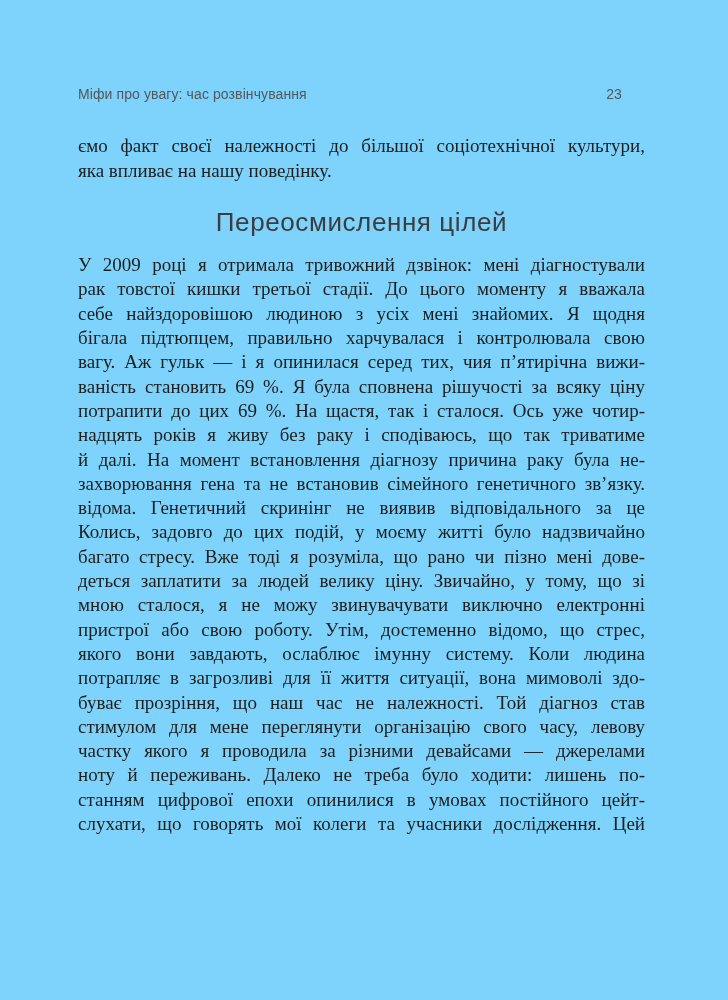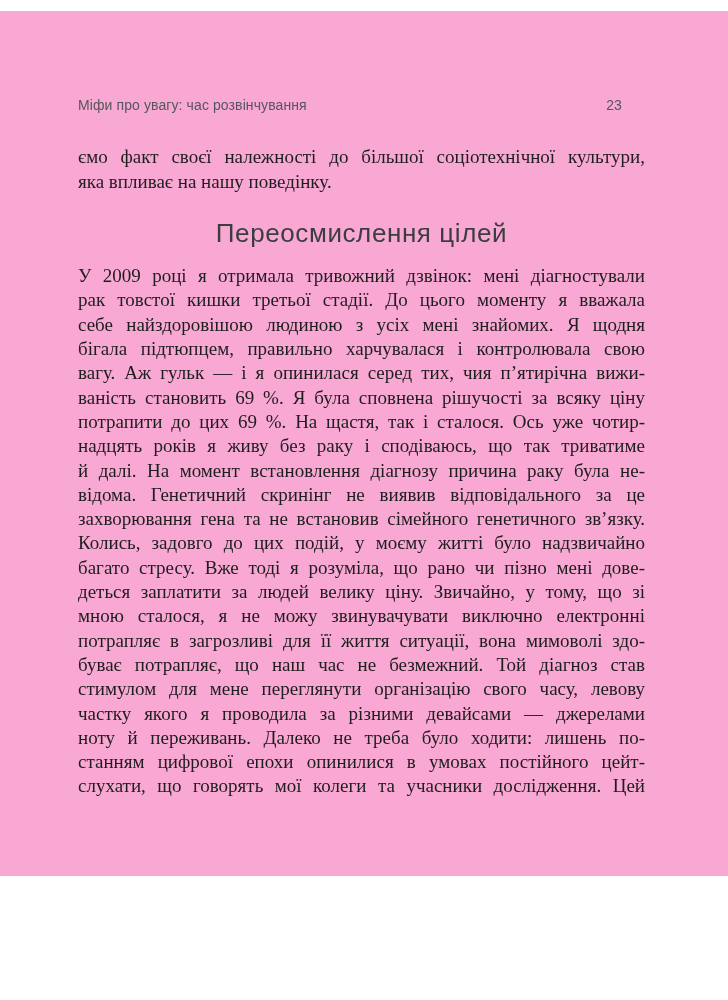--- a/index.html
+++ b/index.html
@@ -3,24 +3,23 @@
 <meta charset="utf-8">
 <style>
   html, body { margin: 0; padding: 0; }
   body {
     width: 728px; height: 1000px;
     background: #ffffff;
     font-family: "Liberation Serif", serif;
   }
   .page {
     position: relative;
-    width: 728px; height: 865px;
-    background: #f9a8d4;
+    width: 728px; height: 1000px;
+    background: #7dd3fc;
     overflow: hidden;
-    margin-top: 11px;
   }
   .running-head {
     display: flex;
     justify-content: space-between;
     align-items: baseline;
     padding: 86px 106px 0 78px;
     font-family: "Liberation Sans", sans-serif;
     font-size: 14px;
     line-height: 17px;
     color: #55565a;
@@ -71,27 +70,29 @@
   <div class="para para-body">
       <div class="tline">У 2009 році я отримала тривожний дзвінок: мені діагностували</div>
       <div class="tline">рак товстої кишки третьої стадії. До цього моменту я вважала</div>
       <div class="tline">себе найздоровішою людиною з усіх мені знайомих. Я щодня</div>
       <div class="tline">бігала підтюпцем, правильно харчувалася і контролювала свою</div>
       <div class="tline">вагу. Аж гульк — і я опинилася серед тих, чия п’ятирічна вижи-</div>
       <div class="tline">ваність становить 69 %. Я була сповнена рішучості за всяку ціну</div>
       <div class="tline">потрапити до цих 69 %. На щастя, так і сталося. Ось уже чотир-</div>
       <div class="tline">надцять років я живу без раку і сподіваюсь, що так триватиме</div>
       <div class="tline">й далі. На момент встановлення діагнозу причина раку була не-</div>
+      <div class="tline">захворювання гена та не встановив сімейного генетичного зв’язку.</div>
       <div class="tline">відома. Генетичний скринінг не виявив відповідального за це</div>
-      <div class="tline">захворювання гена та не встановив сімейного генетичного зв’язку.</div>
       <div class="tline">Колись, задовго до цих подій, у моєму житті було надзвичайно</div>
       <div class="tline">багато стресу. Вже тоді я розуміла, що рано чи пізно мені дове-</div>
       <div class="tline">деться заплатити за людей велику ціну. Звичайно, у тому, що зі</div>
       <div class="tline">мною сталося, я не можу звинувачувати виключно електронні</div>
+      <div class="tline">пристрої або свою роботу. Утім, достеменно відомо, що стрес,</div>
+      <div class="tline">якого вони завдають, ослаблює імунну систему. Коли людина</div>
       <div class="tline">потрапляє в загрозливі для її життя ситуації, вона мимоволі здо-</div>
-      <div class="tline">буває потрапляє, що наш час не безмежний. Той діагноз став</div>
+      <div class="tline">буває прозріння, що наш час не належності. Той діагноз став</div>
       <div class="tline">стимулом для мене переглянути організацію свого часу, левову</div>
       <div class="tline">частку якого я проводила за різними девайсами — джерелами</div>
       <div class="tline">ноту й переживань. Далеко не треба було ходити: лишень по-</div>
       <div class="tline">станням цифрової епохи опинилися в умовах постійного цейт-</div>
       <div class="tline">слухати, що говорять мої колеги та учасники дослідження. Цей</div>
     </div>
 </div>
 
 </body></html>

